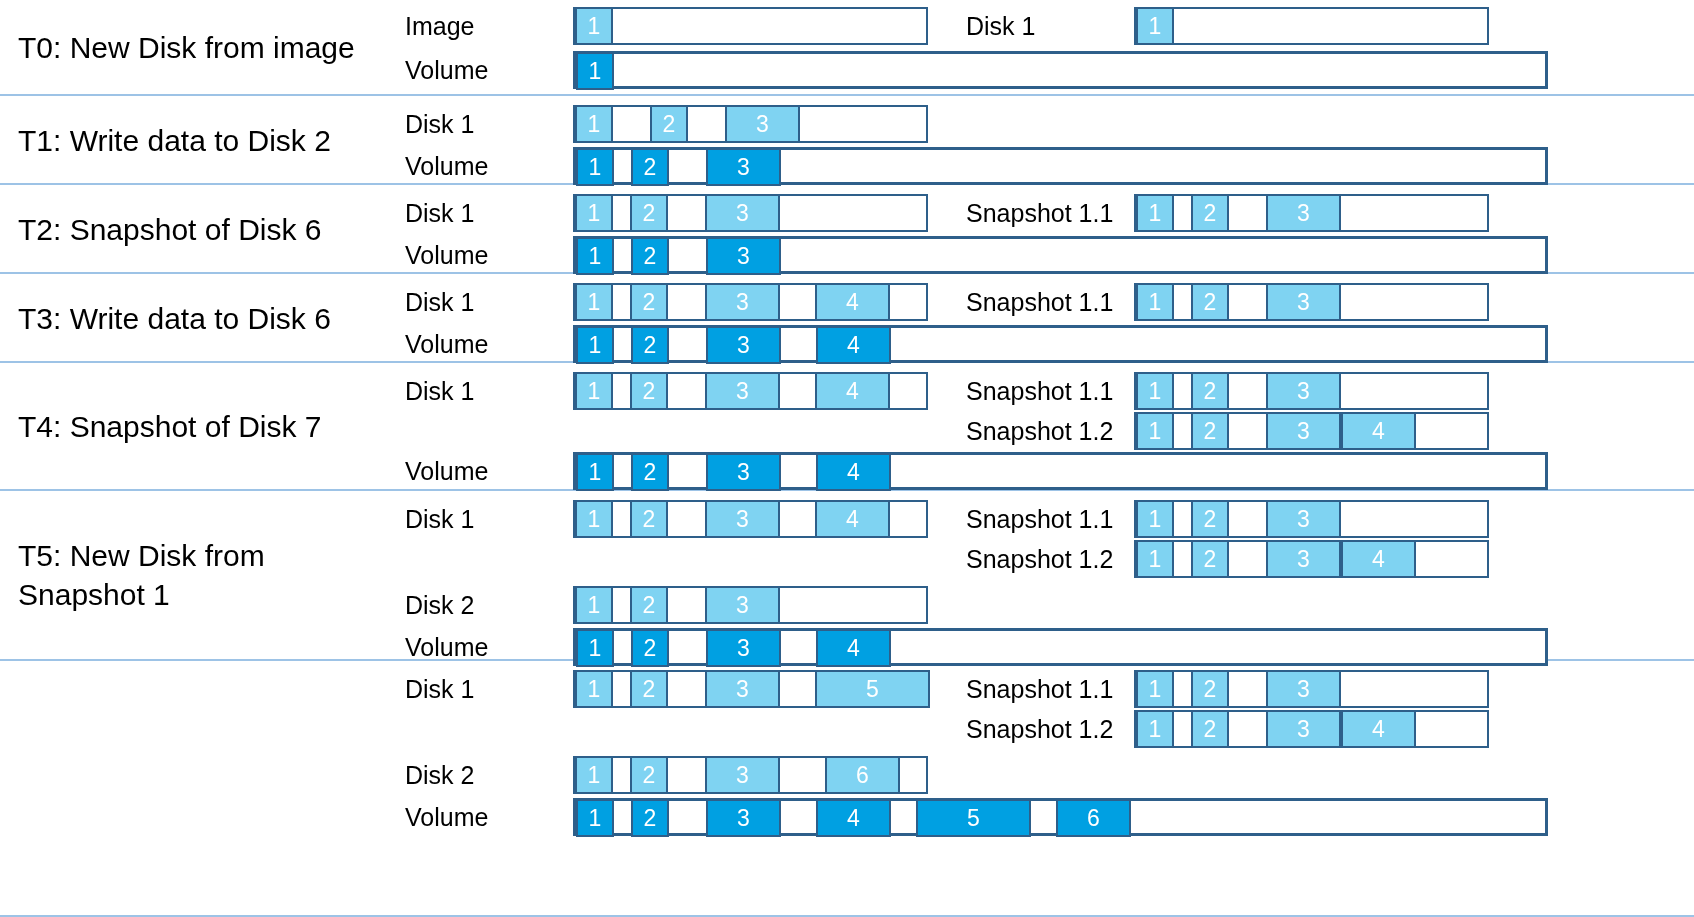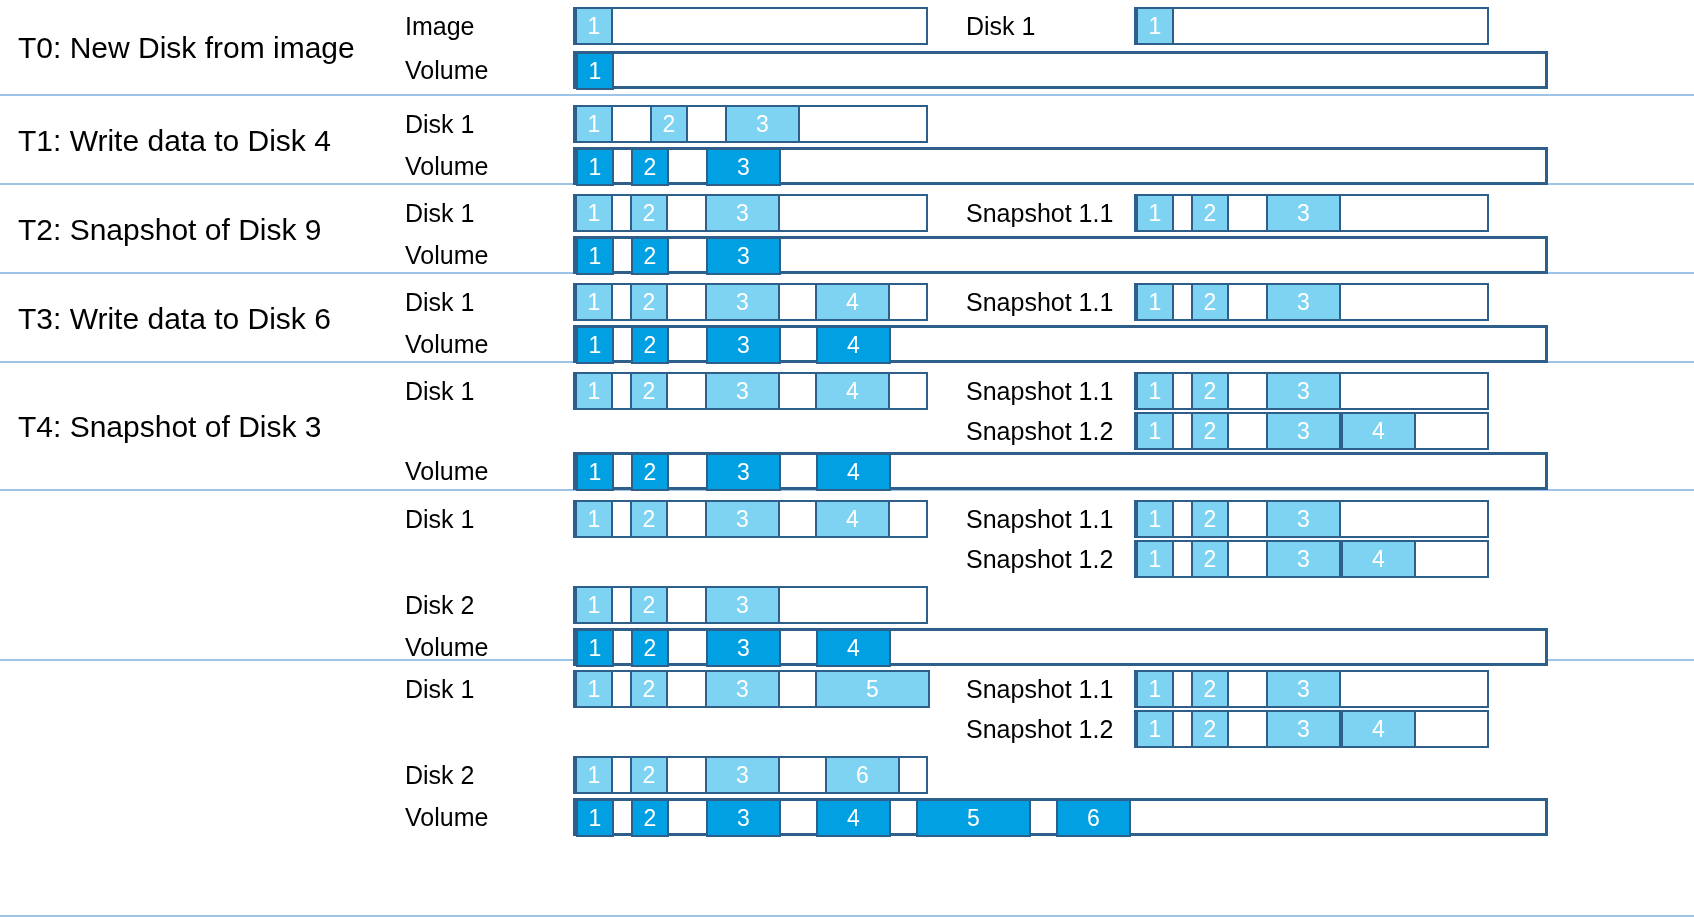--- a/index.html
+++ b/index.html
@@ -91,36 +91,36 @@
       <div class="barlabel mid-col" style="top: 7px;">Disk 1</div>
       <div class="track" style="left: 1134px; top: 7px; width: 355px;">
         <div class="blk light" style="left: 0px; width: 38px;">1</div>
       </div>
       <div class="barlabel left-col" style="top: 51px;">Volume</div>
       <div class="track heavy" style="left: 573px; top: 51px; width: 975px;">
         <div class="blk dark" style="left: 0px; width: 38px;">1</div>
       </div>
     </div>
     <div class="trow" style="position: absolute; top: 96px; height: 89px;">
-      <div class="step-label">T1: Write data to Disk 4</div>
+      <div class="step-label">T1: Write data to Disk 2</div>
       <div class="barlabel left-col" style="top: 9px;">Disk 1</div>
       <div class="track" style="left: 573px; top: 9px; width: 355px;">
         <div class="blk light" style="left: 0px; width: 38px;">1</div>
         <div class="blk light" style="left: 75px; width: 38px;">2</div>
         <div class="blk light" style="left: 150px; width: 75px;">3</div>
       </div>
       <div class="barlabel left-col" style="top: 51px;">Volume</div>
       <div class="track heavy" style="left: 573px; top: 51px; width: 975px;">
         <div class="blk dark" style="left: 0px; width: 38px;">1</div>
         <div class="blk dark" style="left: 55px; width: 38px;">2</div>
         <div class="blk dark" style="left: 130px; width: 75px;">3</div>
       </div>
     </div>
     <div class="trow" style="position: absolute; top: 185px; height: 89px;">
-      <div class="step-label">T2: Snapshot of Disk 9</div>
+      <div class="step-label">T2: Snapshot of Disk 6</div>
       <div class="barlabel left-col" style="top: 9px;">Disk 1</div>
       <div class="track" style="left: 573px; top: 9px; width: 355px;">
         <div class="blk light" style="left: 0px; width: 38px;">1</div>
         <div class="blk light" style="left: 55px; width: 38px;">2</div>
         <div class="blk light" style="left: 130px; width: 75px;">3</div>
       </div>
       <div class="barlabel mid-col" style="top: 9px;">Snapshot 1.1</div>
       <div class="track" style="left: 1134px; top: 9px; width: 355px;">
         <div class="blk light" style="left: 0px; width: 38px;">1</div>
         <div class="blk light" style="left: 55px; width: 38px;">2</div>
@@ -150,21 +150,21 @@
       </div>
       <div class="barlabel left-col" style="top: 51px;">Volume</div>
       <div class="track heavy" style="left: 573px; top: 51px; width: 975px;">
         <div class="blk dark" style="left: 0px; width: 38px;">1</div>
         <div class="blk dark" style="left: 55px; width: 38px;">2</div>
         <div class="blk dark" style="left: 130px; width: 75px;">3</div>
         <div class="blk dark" style="left: 240px; width: 75px;">4</div>
       </div>
     </div>
     <div class="trow" style="position: absolute; top: 363px; height: 128px;">
-      <div class="step-label">T4: Snapshot of Disk 3</div>
+      <div class="step-label">T4: Snapshot of Disk 7</div>
       <div class="barlabel left-col" style="top: 9px;">Disk 1</div>
       <div class="track" style="left: 573px; top: 9px; width: 355px;">
         <div class="blk light" style="left: 0px; width: 38px;">1</div>
         <div class="blk light" style="left: 55px; width: 38px;">2</div>
         <div class="blk light" style="left: 130px; width: 75px;">3</div>
         <div class="blk light" style="left: 240px; width: 75px;">4</div>
       </div>
       <div class="barlabel mid-col" style="top: 9px;">Snapshot 1.1</div>
       <div class="track" style="left: 1134px; top: 9px; width: 355px;">
         <div class="blk light" style="left: 0px; width: 38px;">1</div>
@@ -180,20 +180,21 @@
       </div>
       <div class="barlabel left-col" style="top: 89px;">Volume</div>
       <div class="track heavy" style="left: 573px; top: 89px; width: 975px;">
         <div class="blk dark" style="left: 0px; width: 38px;">1</div>
         <div class="blk dark" style="left: 55px; width: 38px;">2</div>
         <div class="blk dark" style="left: 130px; width: 75px;">3</div>
         <div class="blk dark" style="left: 240px; width: 75px;">4</div>
       </div>
     </div>
     <div class="trow" style="position: absolute; top: 491px; height: 170px;">
+      <div class="step-label">T5: New Disk from<br>Snapshot 1</div>
       <div class="barlabel left-col" style="top: 9px;">Disk 1</div>
       <div class="track" style="left: 573px; top: 9px; width: 355px;">
         <div class="blk light" style="left: 0px; width: 38px;">1</div>
         <div class="blk light" style="left: 55px; width: 38px;">2</div>
         <div class="blk light" style="left: 130px; width: 75px;">3</div>
         <div class="blk light" style="left: 240px; width: 75px;">4</div>
       </div>
       <div class="barlabel mid-col" style="top: 9px;">Snapshot 1.1</div>
       <div class="track" style="left: 1134px; top: 9px; width: 355px;">
         <div class="blk light" style="left: 0px; width: 38px;">1</div>

